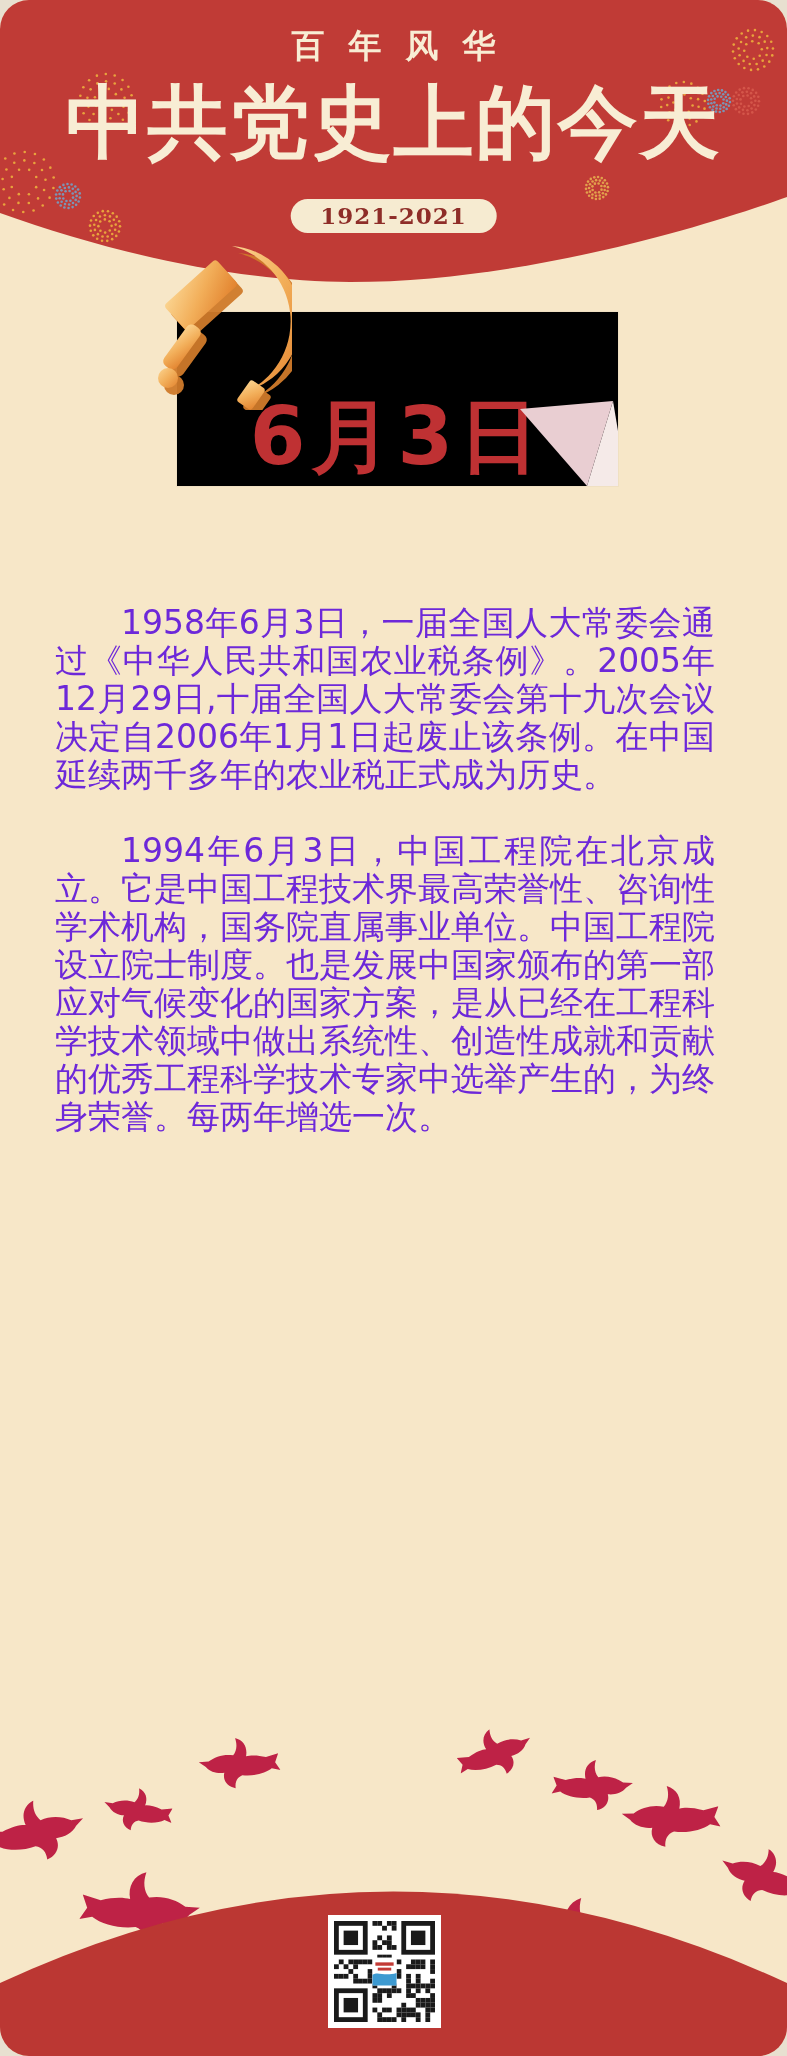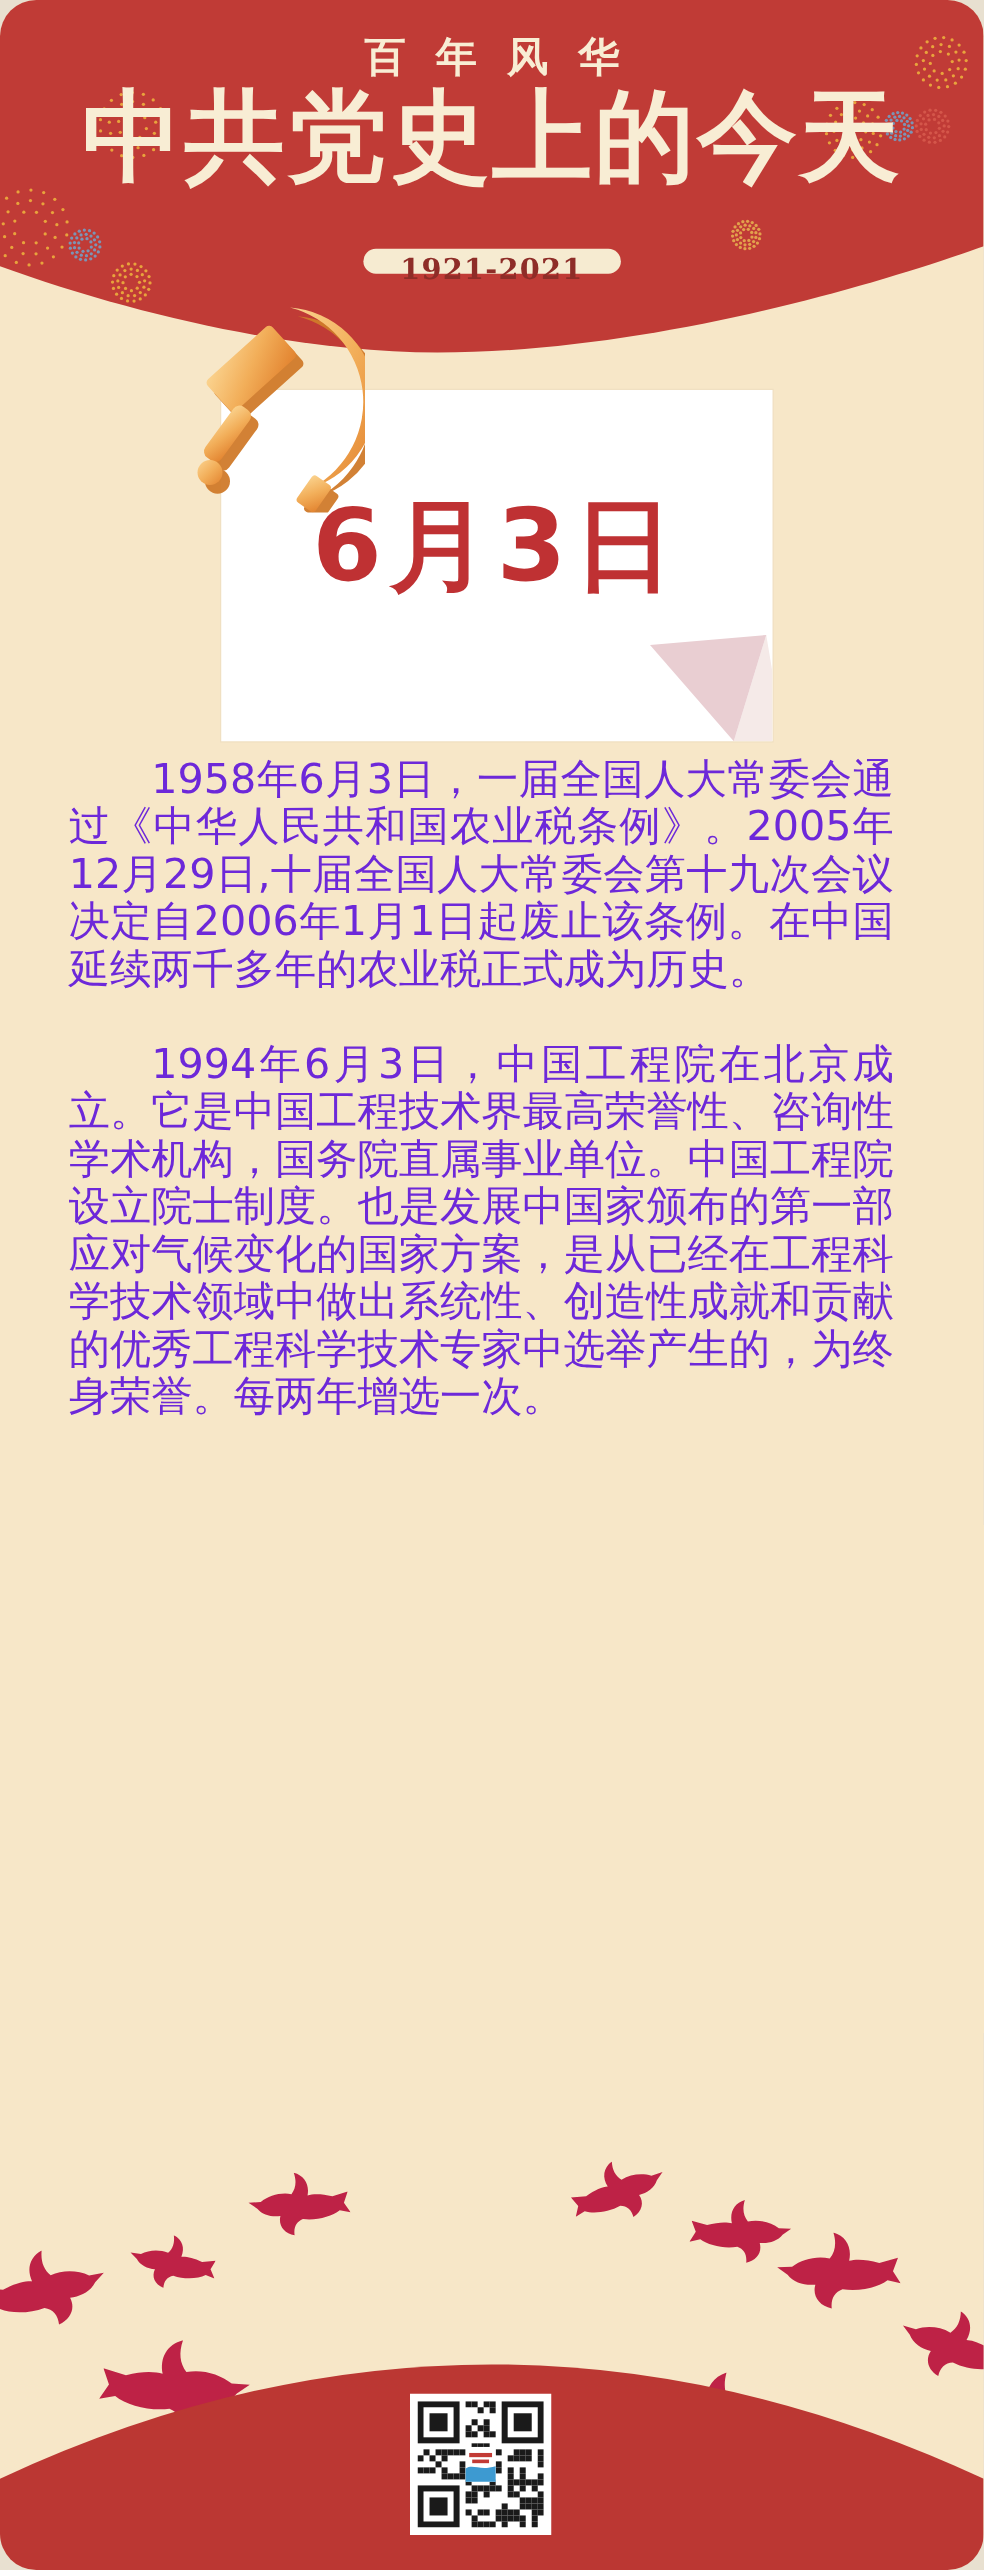--- a/index.html
+++ b/index.html
@@ -11,37 +11,37 @@
   }
   
   .header-wave{position:absolute;top:0;left:0;z-index:1;}
   .kicker{
     position:absolute;top:24px;left:0;width:100%;z-index:3;
     text-align:center;font-size:33px;font-weight:bold;
     letter-spacing:24px;padding-left:24px;box-sizing:border-box;
     color:#F8EDD4;
   }
   .main-title{
-    position:absolute;top:57px;left:0;width:100%;z-index:3;
+    position:absolute;top:70px;left:0;width:100%;z-index:3;
     text-align:center;font-size:80px;font-weight:800;
     letter-spacing:2px;color:#F8EDD4;white-space:nowrap;
   }
   .badge{
     position:absolute;top:199px;left:50%;transform:translateX(-50%);z-index:3;
-    height:20px;line-height:34px;padding:0 30px;border-radius:17px;
+    height:34px;line-height:34px;padding:0 30px;border-radius:17px;
     background:#F6EBD1;color:#8E2D28;
     font-family:"DejaVu Serif",serif;font-size:23px;font-weight:600;letter-spacing:1px;
   }
   .fireworks{position:absolute;top:0;left:0;z-index:2;}
   .fw{position:absolute;}
   
   .emblem{position:absolute;left:146px;top:240px;z-index:5;}
   .card{
-    position:absolute;left:177px;top:312px;width:441px;height:281px;z-index:4;
-    background:#ffffff;
+    position:absolute;left:177px;top:312px;width:441px;height:174px;z-index:4;
+    background:#000000;
     box-shadow:0 0 0 1px rgba(190,170,150,0.10);
   }
   .card-curl{position:absolute;right:0;bottom:0;}
   .date-heading{
     position:absolute;left:0;top:72px;width:100%;
     text-align:center;font-size:80px;font-weight:600;
     letter-spacing:6px;color:#BF3133;
   }
   
   .events{

